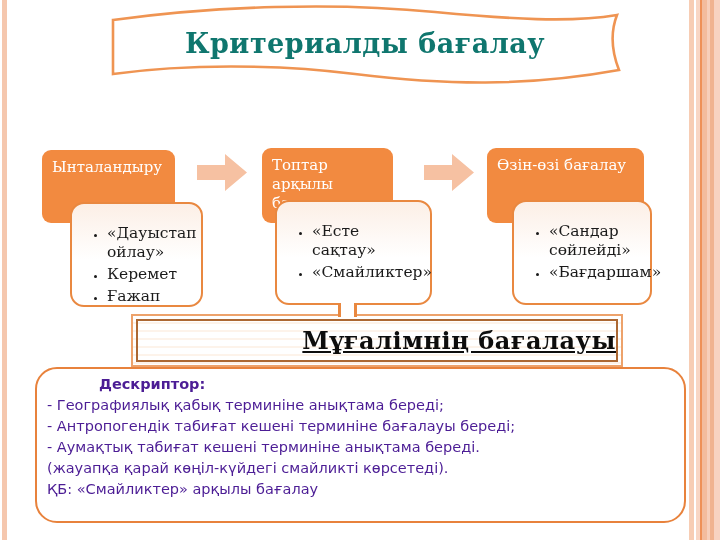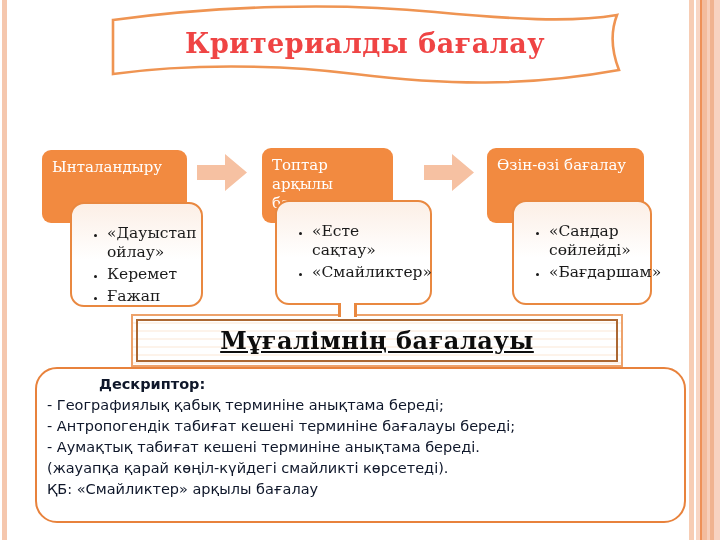--- a/index.html
+++ b/index.html
@@ -30,21 +30,21 @@
       #f7cfba 18px,#f7cfba 21px,
       #f0b390 21px,#f0b390 25px,
       #f8d3c1 25px,#f8d3c1 31px);
   }
   
   .title-wrap{position:absolute;left:105px;top:0px;width:520px;height:92px;}
   .title-wrap svg{position:absolute;left:0;top:0;}
   .title-text{
     position:absolute;left:0;top:28px;width:100%;
     text-align:center;
-    font-size:27px;font-weight:bold;color:#ef4444;
+    font-size:27px;font-weight:bold;color:#0f766e;
     letter-spacing:0.5px;
   }
   
   .subtitle-pill{
     position:absolute;left:95px;top:81px;width:330px;height:30px;
     border:3px solid #b5773f;border-radius:10px;
     background:#fffdfb;
     box-shadow:inset 0 0 0 1px #fff;
     display:flex;align-items:center;justify-content:center;
     font-size:17px;font-weight:bold;color:#111;
@@ -68,21 +68,21 @@
     box-sizing:border-box;
     z-index:2;
     padding:13px 6px 6px 10px;
   }
   .group-content ul{
     margin:7px;padding:0 0 0 18px;
     font-size:15.5px;color:#1a1a1a;line-height:1.22;
   }
   .group-content li{margin:3px 0;}
   .group-content li::marker{font-size:11px;}
-  .hdr1{left:42px;top:150px;width:145px;height:73px;}
+  .hdr1{left:42px;top:150px;width:133px;height:73px;}
   .cnt1{left:70px;top:202px;width:133px;height:105px;}
   .hdr2{left:262px;top:148px;width:131px;height:75px;}
   .cnt2{left:275px;top:200px;width:157px;height:105px;}
   .hdr3{left:487px;top:148px;width:157px;height:75px;}
   .cnt3{left:512px;top:200px;width:140px;height:105px;}
   
   .block-arrow{
     position:absolute;width:50px;height:37px;
     background:#f6c1a2;
     clip-path:polygon(0 30%,56% 30%,56% 0,100% 50%,56% 100%,56% 70%,0 70%);
@@ -102,39 +102,39 @@
   .teacher-outer{
     position:absolute;left:131px;top:314px;width:492px;height:53px;
     border:2px solid #eda26b;
     background:repeating-linear-gradient(180deg,#ffffff 0 6px,#fdf3ea 6px 8px);
     box-sizing:border-box;
     z-index:3;
   }
   .teacher-inner{
     position:absolute;left:3px;top:3px;right:3px;bottom:3px;
     border:2px solid #ac6833;
-    display:flex;align-items:center;justify-content:center;
+    display:flex;align-items:center;justify-content:flex-end;
   }
   .teacher-label{
     font-size:24px;font-weight:bold;color:#0d0d0d;
     text-decoration:underline;
     letter-spacing:0.5px;
   }
   
   .descriptor-box{
     position:absolute;left:35px;top:367px;width:651px;height:156px;
     border:2.5px solid #e8823c;border-radius:22px;
     background:#ffffff;
     box-sizing:border-box;
     z-index:2;
   }
   .descriptor-text{
     position:absolute;left:10px;top:5px;width:490px;
     font-family:"DejaVu Sans","Liberation Sans",sans-serif;
-    font-size:14.5px;line-height:21px;color:#0f172a;
+    font-size:14.5px;line-height:21px;color:#4c1d95;
   }
   .descriptor-heading{font-weight:bold;padding-left:52px;}
 </style>
 </head>
 <body>
 
 <div class="slide">
 
   <div class="left-stripe"></div>
   <div class="right-stripes"></div>

